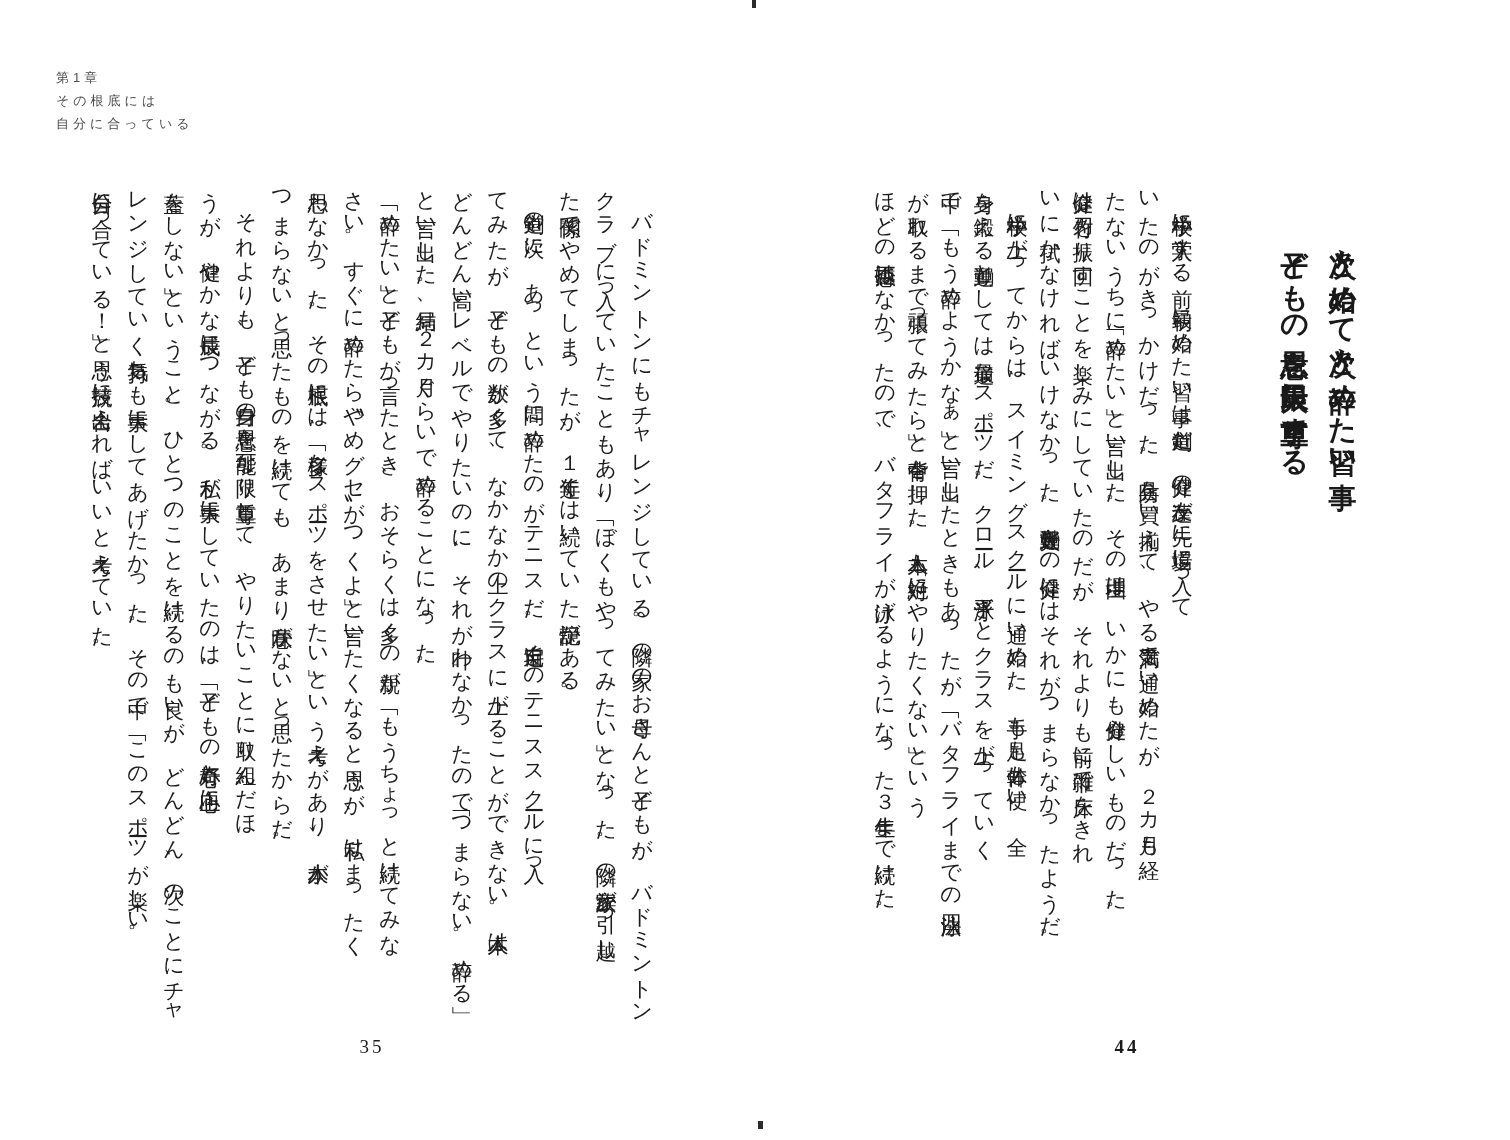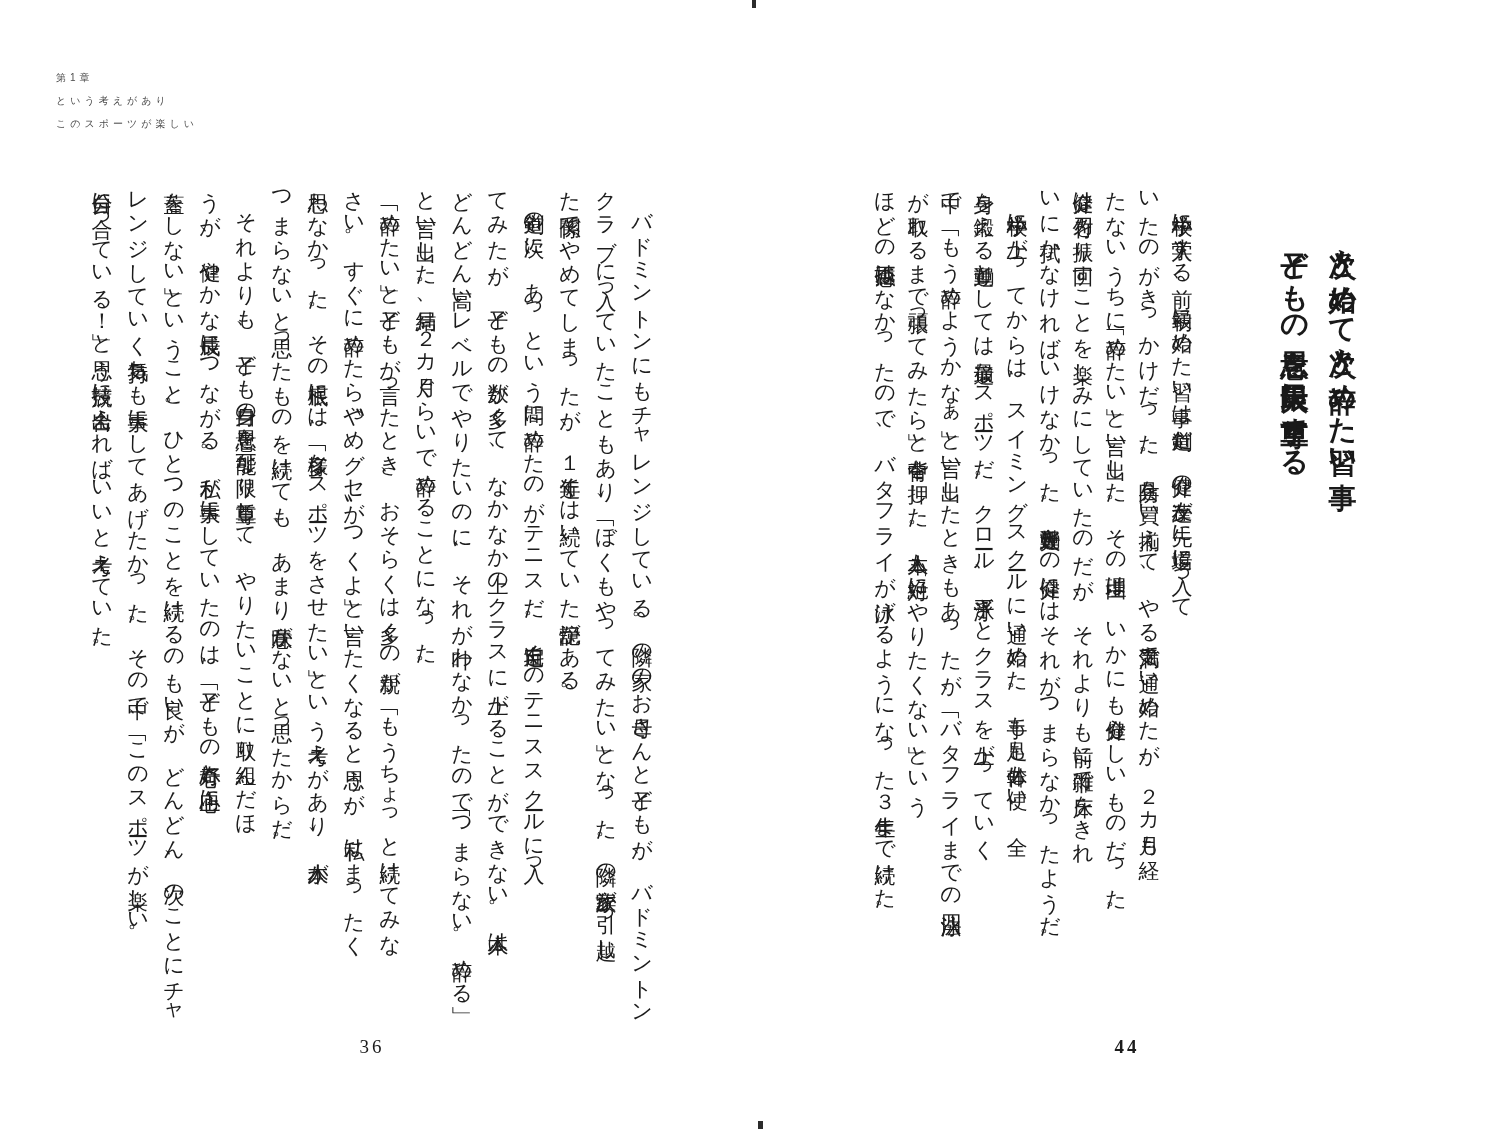--- a/index.html
+++ b/index.html
@@ -17,21 +17,21 @@
   .trim-mark { position: absolute; background: #2b2b2b; }
   .trim-mark.top    { left: 752px; top: 0;      width: 4px; height: 8px; }
   .trim-mark.bottom { left: 758px; top: 1121px; width: 5px; height: 8px; }
 
   
   .running-head {
     position: absolute;
     left: 56px;
     top: 66px;
     font-family: "Liberation Sans", "DejaVu Sans", sans-serif;
-    font-size: 10px;
+    font-size: 13px;
     line-height: 23px;
     letter-spacing: 4px;
     color: #4c4c4c;
     white-space: nowrap;
   }
 
   
   .section-title {
     position: absolute;
     top: 231px;
@@ -107,22 +107,22 @@
       <div class="text-line">ほどの拒否感はなかったので、バタフライが泳げるようになった３年生まで続けた。</div>
     </div>
 
     <div class="folio folio-right">44</div>
   </section>
 
   <section>
 
     <div class="running-head">
       <div>第1章</div>
-      <div>という考えがあり</div>
-      <div>このスポーツが楽しい</div>
+      <div>その根底には</div>
+      <div>自分に合っている</div>
     </div>
 
     <div class="vbody vbody-left">
       <div class="text-line">　バドミントンにもチャレンジしている。隣の家のお母さんと子どもが、バドミントン</div>
       <div class="text-line">クラブに入っていたこともあり、「ぼくもやってみたい」となった。隣の家族が引っ越し</div>
       <div class="text-line">た関係でやめてしまったが、１年近くは続いていた記憶がある。</div>
       <div class="text-line">　剣道の次に、あっという間に辞めたのがテニスだ。自宅近くのテニススクールに入っ</div>
       <div class="text-line">てみたが、子どもの数が多くて、なかなか上のクラスに上がることができない。本人は</div>
       <div class="text-line">どんどん高いレベルでやりたいのに、それが叶わなかったので「つまらない。辞める」</div>
       <div class="text-line">と言い出した。結局、２カ月ぐらいで辞めることになった。</div>
@@ -130,16 +130,16 @@
       <div class="text-line">さい。すぐに辞めたら〝やめグセ〟がつくよ」と言いたくなると思うが、私はまったく</div>
       <div class="text-line">思わなかった。その根底には、「多様なスポーツをさせたい」という考えがあり、本人が</div>
       <div class="text-line">つまらないと思ったものを続けても、あまり意味がないと思ったからだ。</div>
       <div class="text-line">　それよりも、子ども自身の意思を可能な限り尊重して、やりたいことに取り組んだほ</div>
       <div class="text-line">うが、健やかな成長につながる。私が大事にしていたのは、「子どもの好奇心と向上心に</div>
       <div class="text-line">蓋をしない」ということ。ひとつのことを続けるのも良いが、どんどん、次のことにチャ</div>
       <div class="text-line">レンジしていく気持ちも大事にしてあげたかった。その中で、「このスポーツが楽しい。</div>
       <div class="text-line">自分に合っている！」と思う競技に出合えればいいと考えていた。</div>
     </div>
 
-    <div class="folio folio-left">36</div>
+    <div class="folio folio-left">35</div>
   </section>
 
 </div>
 
 </body></html>

